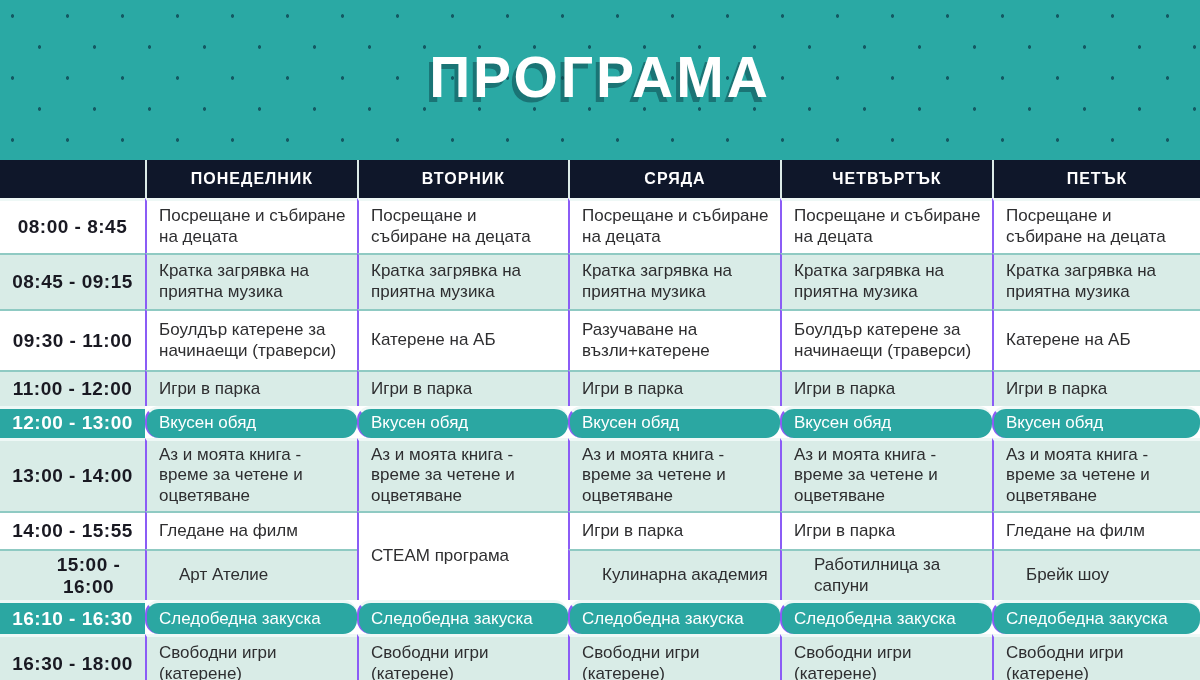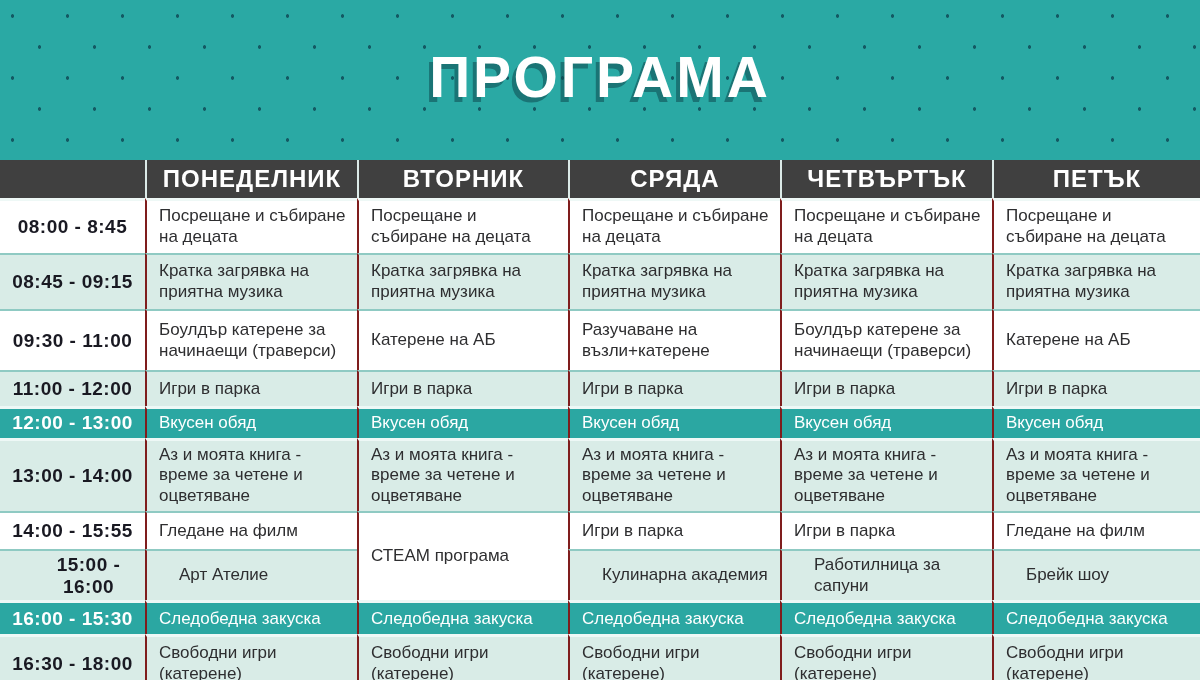--- a/index.html
+++ b/index.html
@@ -26,43 +26,43 @@
   
   table.schedule{ width:1200px; border-collapse:separate; border-spacing:0; table-layout:fixed; }
   col.c-time{ width:145px; }
   col.c-mon{ width:212px; } col.c-tue{ width:211px; } col.c-wed{ width:212px; }
   col.c-thu{ width:212px; } col.c-fri{ width:208px; }
 
   th,td{ vertical-align:middle; overflow:hidden; }
 
   
   tr.hdr > *{
-    height:38px; background:#404040; color:#ffffff;
-    font-size:24px; font-weight:bold; letter-spacing:1px; text-align:center;
+    height:38px; background:#0f172a; color:#ffffff;
+    font-size:16px; font-weight:bold; letter-spacing:1px; text-align:center;
   }
   tr.hdr > * + *{ border-left:2px solid #dcebe8; }
 
   
   td.time{
     text-align:center; font-weight:bold; font-size:19px; color:#191922;
     letter-spacing:0.5px;
   }
   td.cell{
     text-align:left; padding:4px 8px 4px 12px;
     font-size:17px; line-height:1.22; color:#2e2e30;
     white-space:pre-line;
   }
-  td.cell + td.cell, td.time + td.cell{ border-left:2px solid #7f1d1d; }
+  td.cell + td.cell, td.time + td.cell{ border-left:2px solid #8b5cf6; }
 
   
   tr.row-white td{ background:#ffffff; }
   tr.row-mint  td{ background:#d9ece7; }
   tr.row-teal  td{ background:#2ba7a2; color:#ffffff; }
   tr.row-teal  td.time{ color:#ffffff; }
-  tr.row-teal  td + td{ border-left:2px solid rgba(255,255,255,0.35); }
+  tr.row-teal  td + td{ border-left:2px solid rgba(255,255,255,0.35);border-radius:14px; }
 
   
   td.merged{ background:#ffffff !important; }
 
   
   tr.sep-light > td{ border-top:3px solid #eef8f6; }
   tr.sep-teal  > td{ border-top:2px solid #8fcac3; }
 
   
   tr.r1 td{ height:55px; } tr.r2 td{ height:56px; } tr.r3 td{ height:61px; }
@@ -189,21 +189,21 @@
 
   <tr class="row-mint r8 sep-teal">
     <td class="time">15:00 - 16:00</td>
     <td class="cell">Арт Ателие</td>
     <td class="cell">Кулинарна академия</td>
     <td class="cell">Работилница за сапуни</td>
     <td class="cell">Брейк шоу</td>
   </tr>
 
   <tr class="row-teal r9 sep-light">
-    <td class="time">16:00 - 15:30</td>
+    <td class="time">16:10 - 16:30</td>
     <td class="cell">Следобедна закуска</td>
     <td class="cell">Следобедна закуска</td>
     <td class="cell">Следобедна закуска</td>
     <td class="cell">Следобедна закуска</td>
     <td class="cell">Следобедна закуска</td>
   </tr>
 
   <tr class="row-mint r10 sep-light">
     <td class="time">16:30 - 18:00</td>
     <td class="cell">Свободни игри

